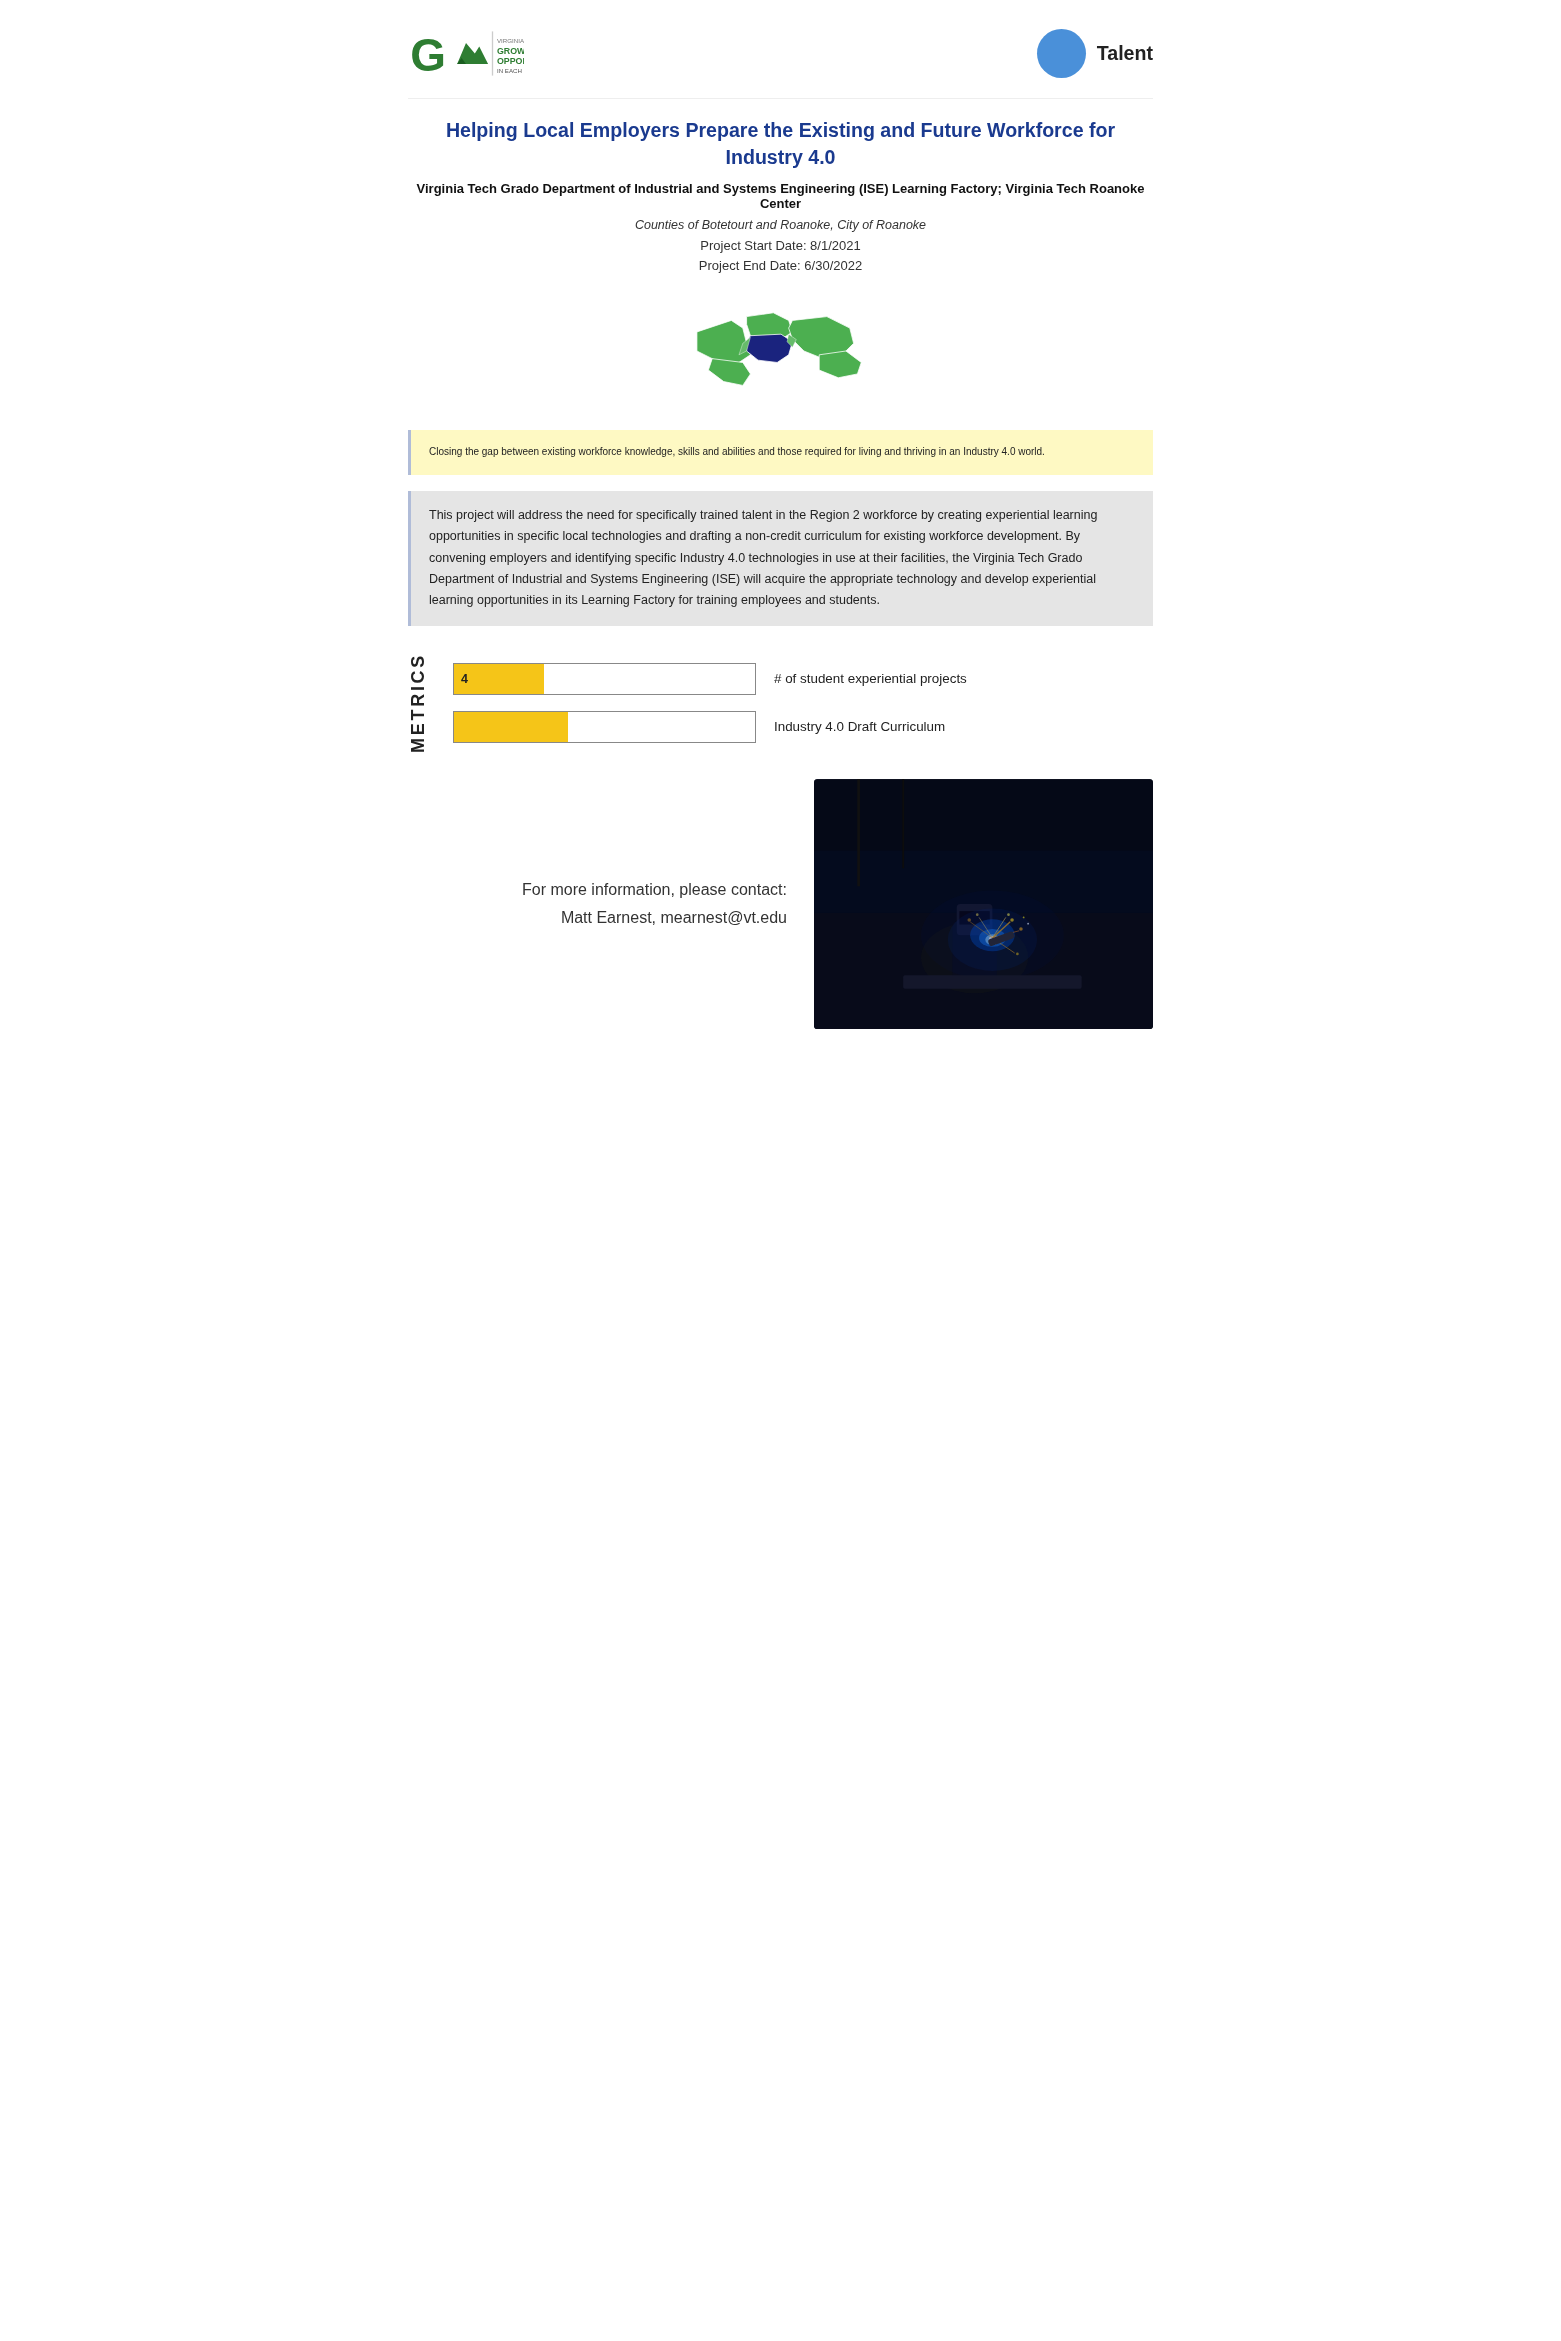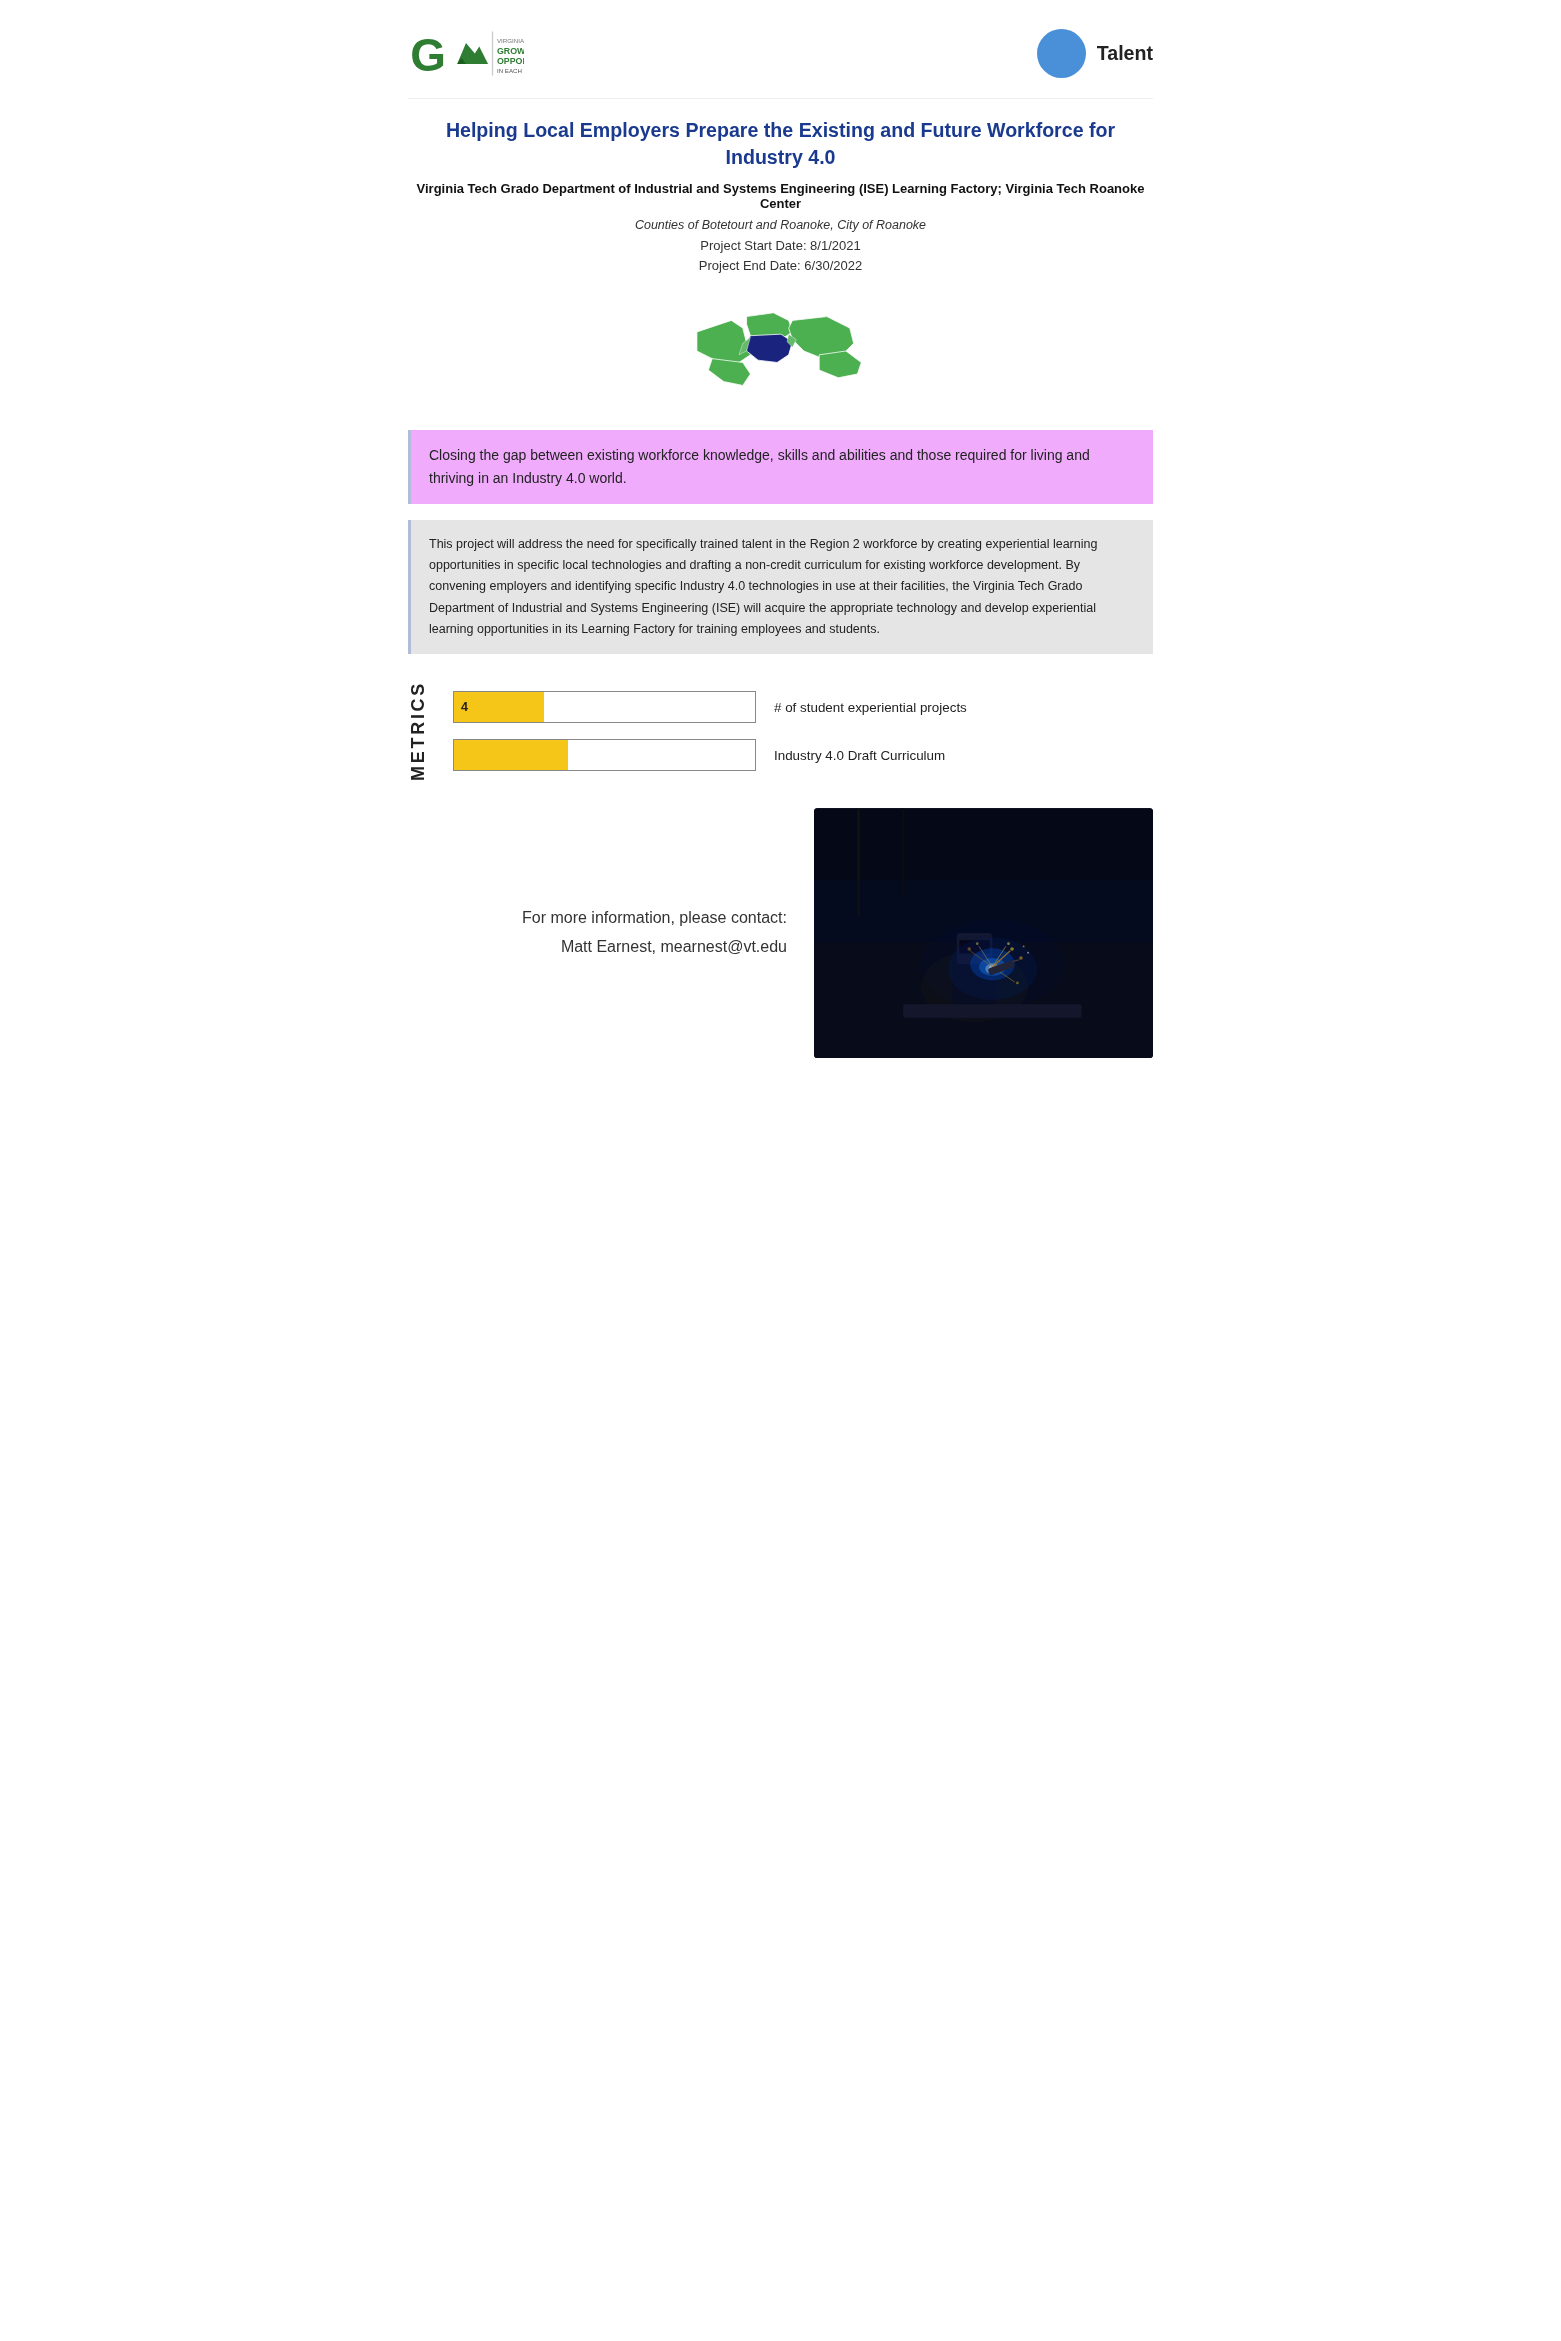--- a/index.html
+++ b/index.html
@@ -79,25 +79,25 @@
       text-align: center;
       margin: 13.4px 0 18px 0;
     }
     .map-svg {
       width: 214px;
       height: 116px;
     }
 
     
     .desc-box {
-      background: #f0abfc;
+      background: #fef9c3;
       border-left: 3.6px solid #b0bcd8;
       padding: 14.3px 18px;
       margin-bottom: 16px;
-      font-size: 14px;
+      font-size: 10px;
       line-height: 1.6;
       color: #222;
     }
     .desc-box-2 {
       background: #e5e5e5;
       border-left: 3.6px solid #b0bcd8;
       padding: 14.3px 18px;
       margin-bottom: 27px;
       font-size: 12.5px;
       line-height: 1.7;

